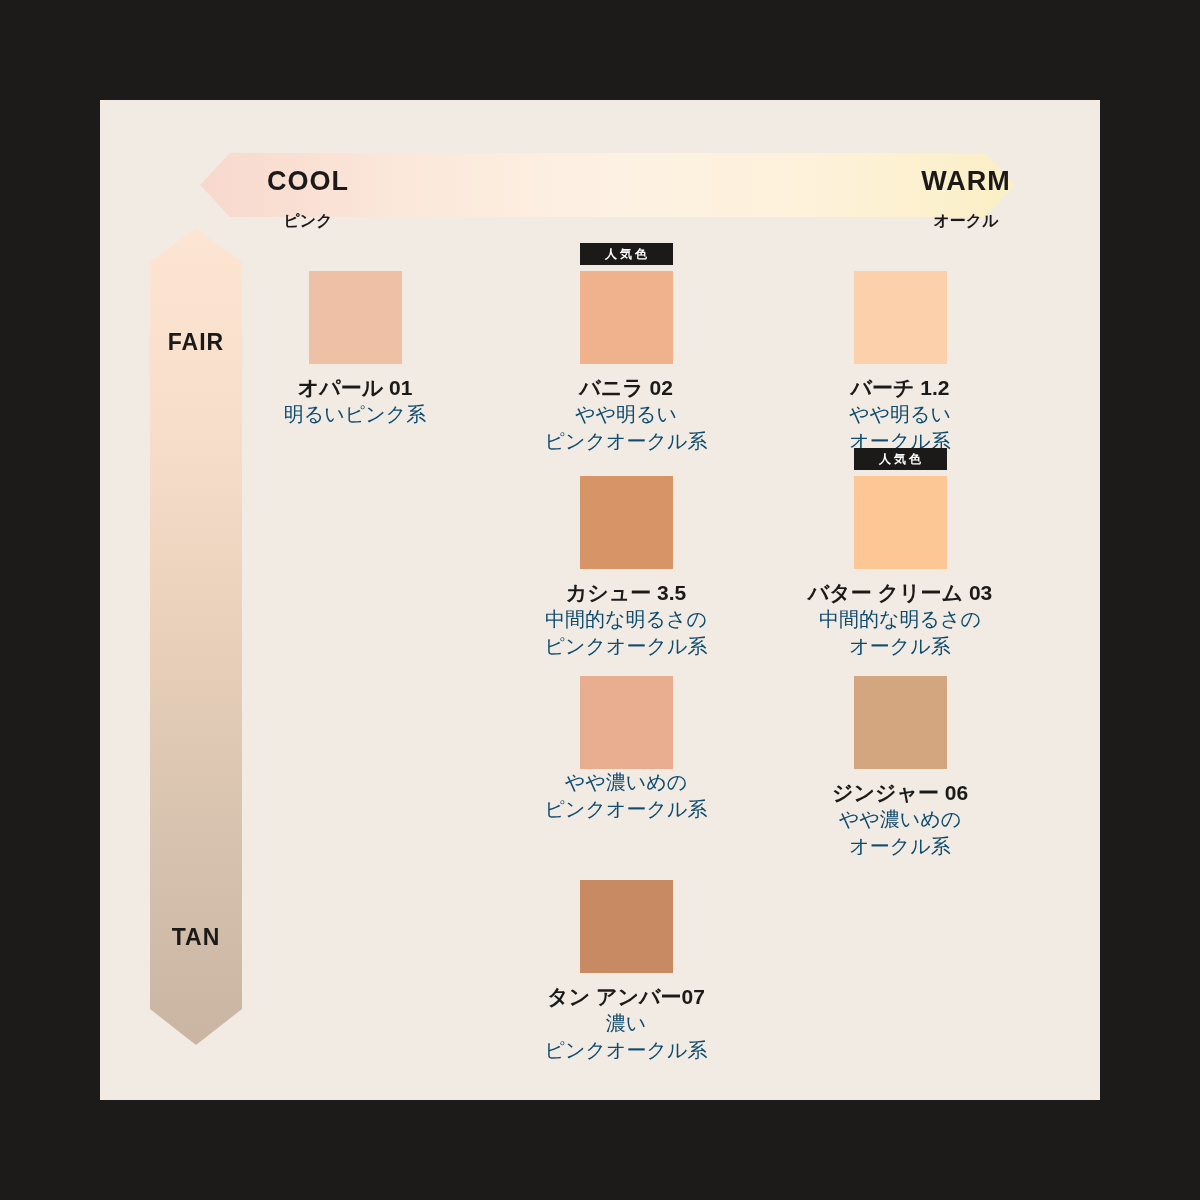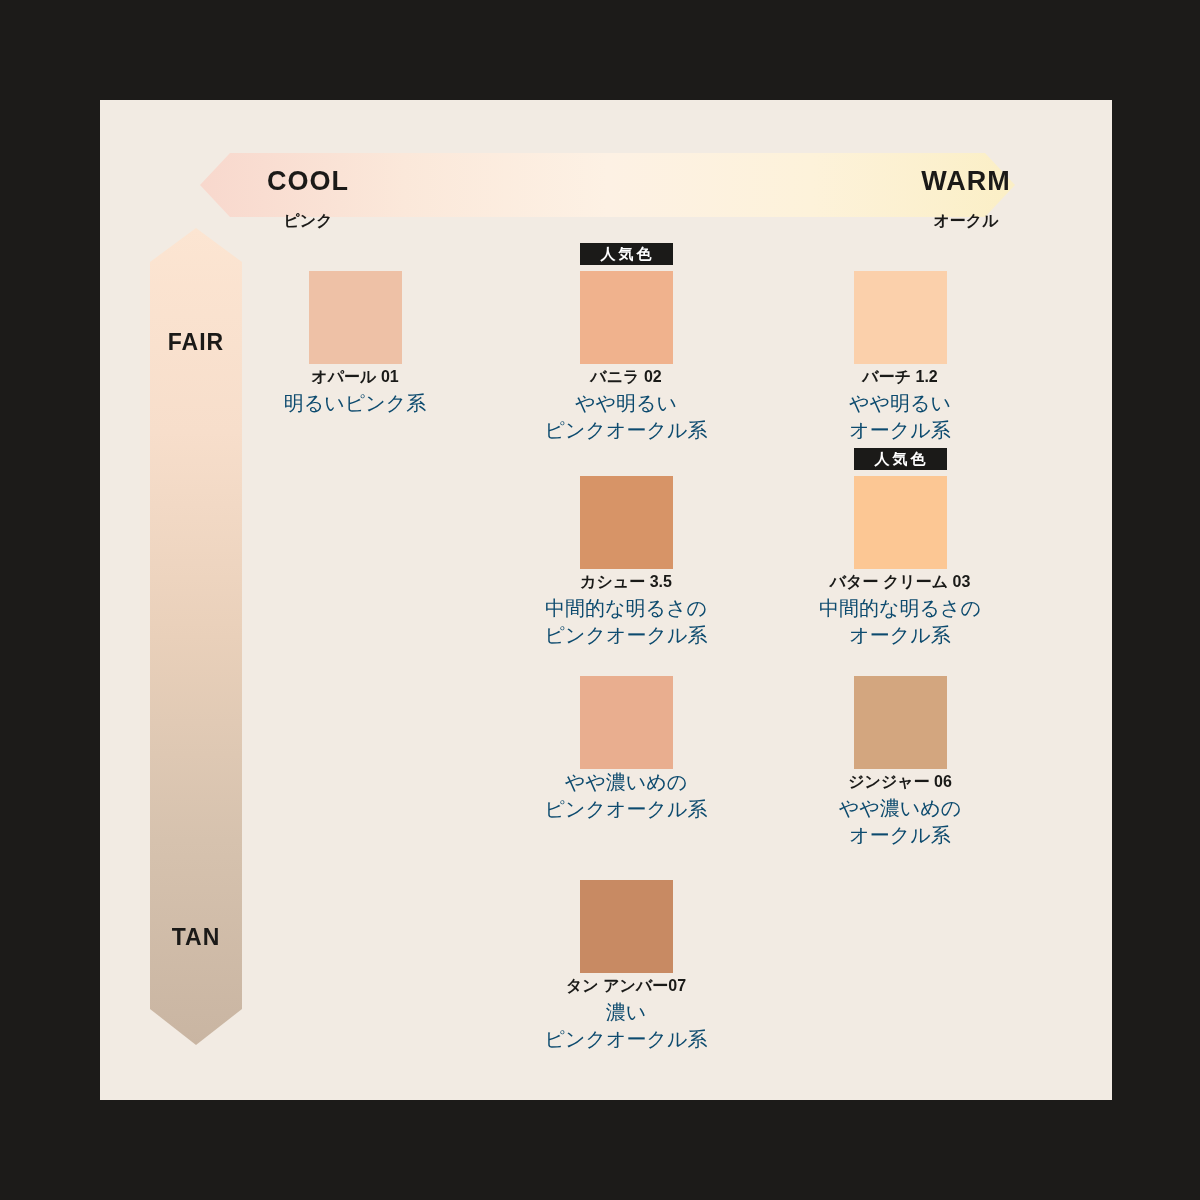--- a/index.html
+++ b/index.html
@@ -7,21 +7,20 @@
     width:1200px; height:1200px;
     background:#1c1b19;
     font-family:"Liberation Sans","DejaVu Sans",sans-serif;
     position:relative;
     -webkit-font-smoothing:antialiased;
   }
   .panel {
     position:absolute; left:100px; top:100px;
     width:1000px; height:1000px;
     background:#f2ebe3;
-    padding-left:12px;
   }
   
   .hbar {
     position:absolute; left:100px; top:53px;
     width:815px; height:64px;
     clip-path:polygon(0 50%, 30px 0, calc(100% - 30px) 0, 100% 50%, calc(100% - 30px) 100%, 30px 100%);
   }
   .axis-label-block {
     position:absolute; width:110px; text-align:center; color:#1b1a18;
   }
@@ -48,27 +47,27 @@
     position:absolute; width:320px;
     display:flex; flex-direction:column; align-items:center;
     text-align:center;
   }
   .c1 { left:95px; }  .c2 { left:366px; }  .c3 { left:640px; }
   .r1 { top:171px; }  .r2 { top:376px; }  .r3 { top:576px; }  .r4 { top:780px; }
   .badge {
     position:absolute; top:-28px;
     width:93px; height:22px;
     background:#1b1a18; color:#ffffff;
-    font-size:15px; letter-spacing:3px; padding-left:3px; box-sizing:border-box;
+    font-size:12px; letter-spacing:3px; padding-left:3px; box-sizing:border-box;
     display:flex; align-items:center; justify-content:center;
     font-weight:bold;
   }
   .swatch { width:93px; height:93px; }
   .shade-name {
-    font-size:16px; font-weight:bold;
+    margin-top:11px; font-size:21px; font-weight:bold;
     color:#1a1a18; line-height:26px; white-space:nowrap;text-align:center;
   }
   .shade-desc {
     font-size:20px; color:#0c4a6e; line-height:27px; white-space:nowrap;
   }
 </style>
 </head>
 <body style="background: rgb(28, 27, 25);">
 
 <div class="panel" style="background: rgb(242, 235, 227);">

